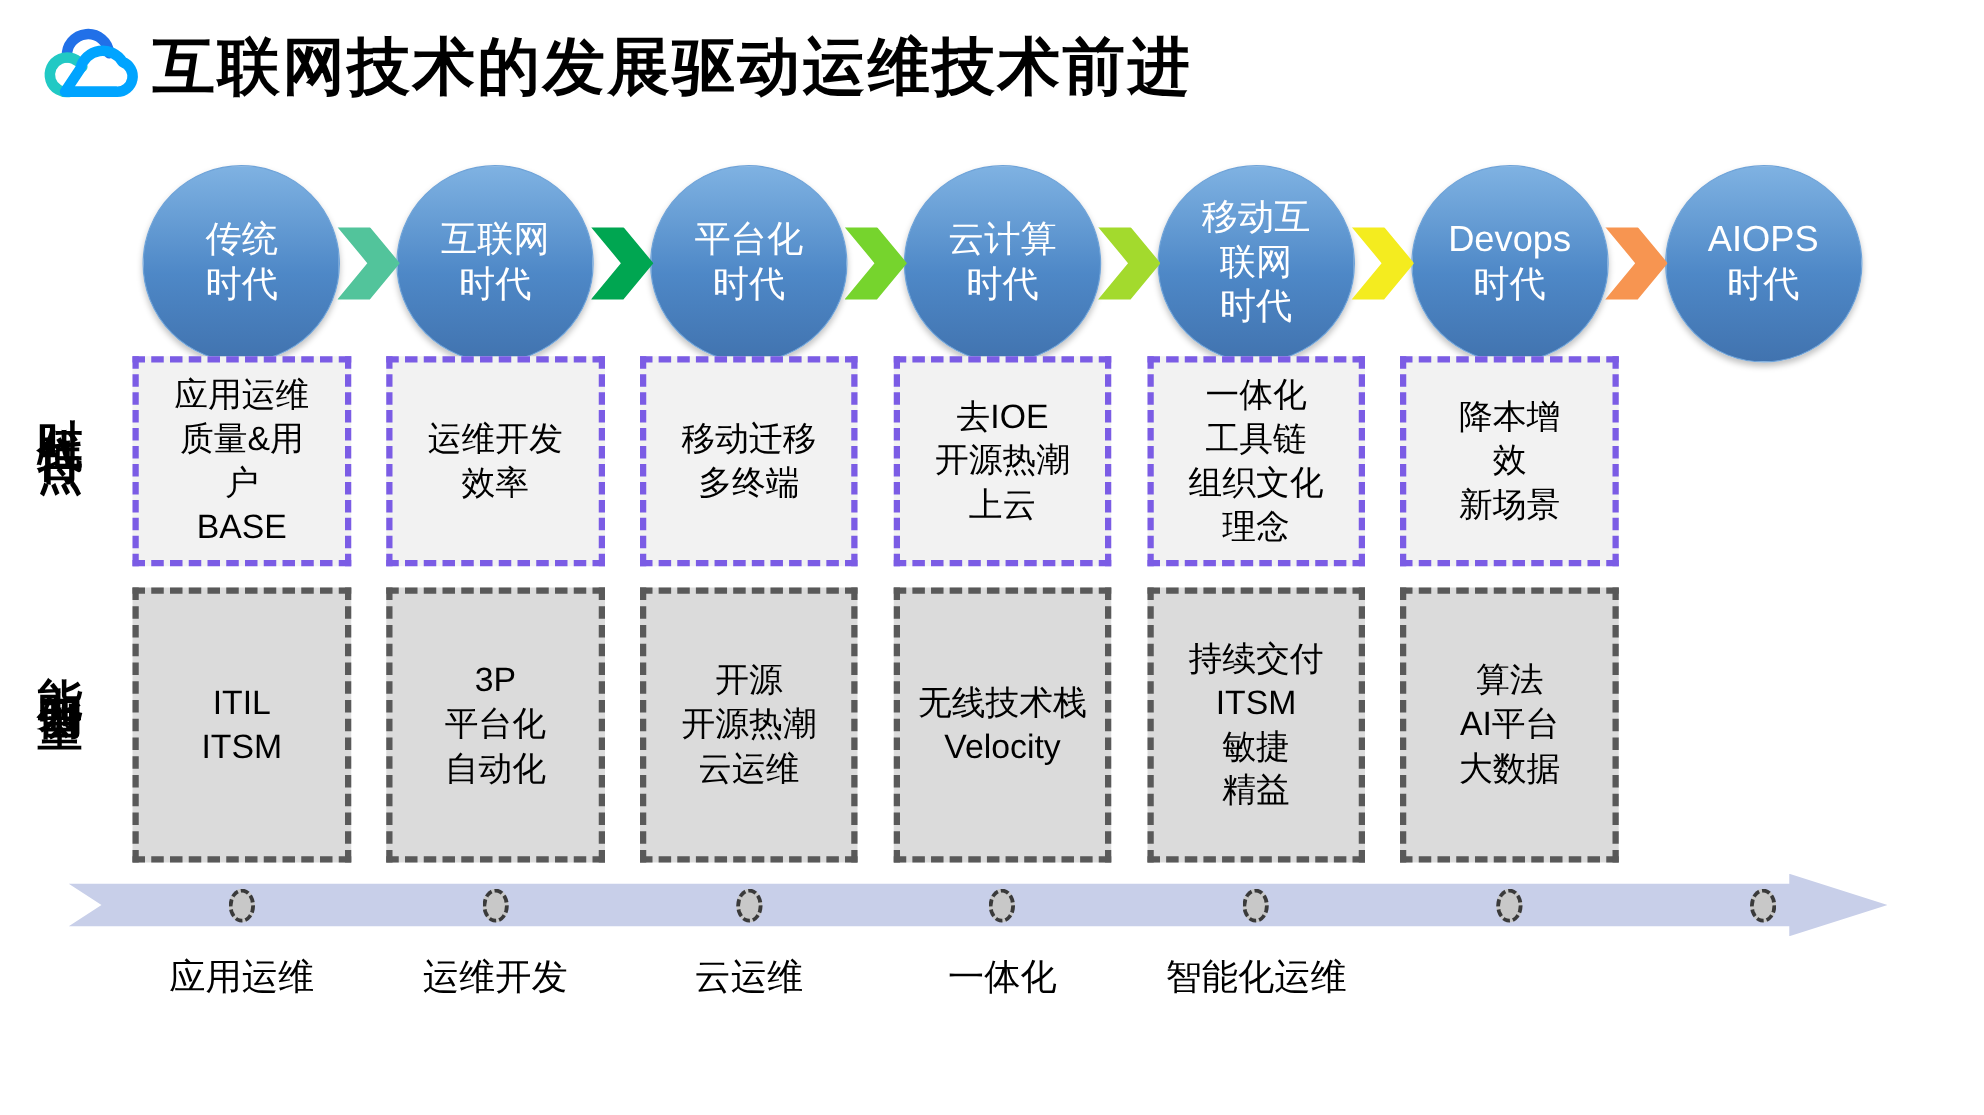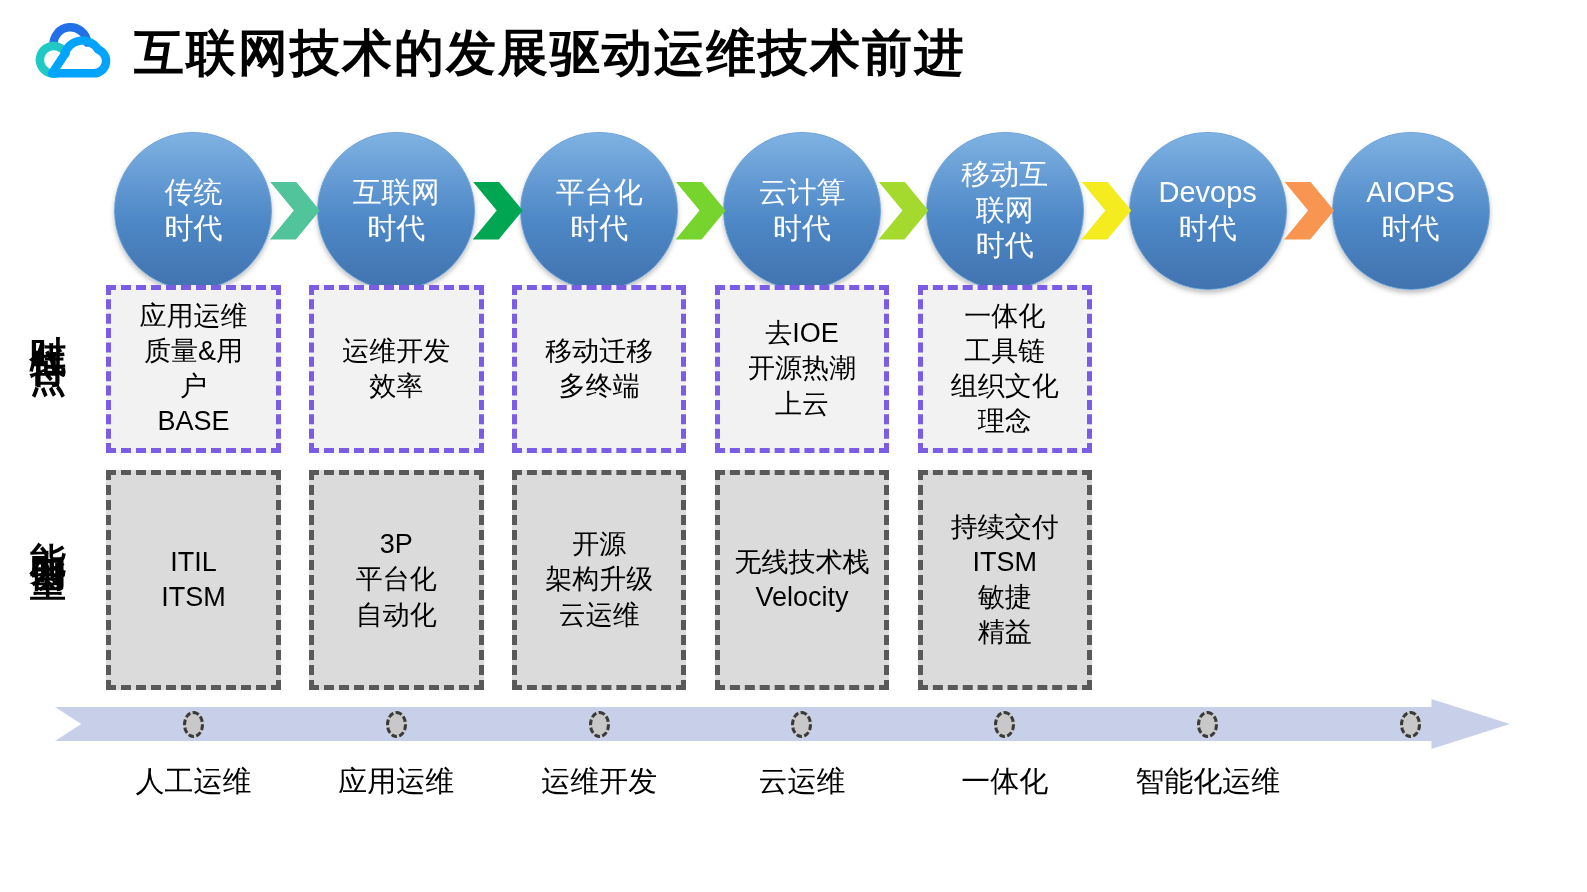--- a/index.html
+++ b/index.html
@@ -1,21 +1,21 @@
 <!DOCTYPE html>
 <html><head>
 <meta charset="utf-8">
 <style>
   html,body { margin:0; padding:0; }
   body {
     width:1587px; height:892px; background:#ffffff; position:relative;
     font-family:"Liberation Sans", sans-serif; overflow:hidden; color:#000;
   }
   
-  .header { position:absolute; top:16px; left:26px; display:flex; align-items:center; gap:16px; }
+  .header { position:absolute; top:16px; left:26px; display:flex; align-items:center; gap:4px; }
   .logo { width:92px; height:74px; }
   .title { font-size:50px; font-weight:bold; letter-spacing:2px; }
 
   
   .grid7 { position:absolute; left:92px; width:1420px; display:grid; grid-template-columns:repeat(7,1fr); }
 
   
   .grid-circles { top:128px; height:165px; }
   .circle-cell { position:relative; display:flex; align-items:center; justify-content:center; }
   .circle {
@@ -148,47 +148,57 @@
       <div class="feature-box">去IOE
 开源热潮
 上云</div>
     </div>
   <div class="box-cell">
       <div class="feature-box">一体化
 工具链
 组织文化
 理念</div>
     </div>
+  <div class="box-cell">
+      <div class="feature-box">降本增
+效
+新场景</div>
+    </div>
 </div>
 
 <div class="grid7 grid-caps">
   <div class="box-cell">
       <div class="cap-box">ITIL
 ITSM</div>
     </div>
   <div class="box-cell">
       <div class="cap-box">3P
 平台化
 自动化</div>
     </div>
   <div class="box-cell">
       <div class="cap-box">开源
-架构升级
+开源热潮
 云运维</div>
     </div>
   <div class="box-cell">
       <div class="cap-box">无线技术栈
 Velocity</div>
     </div>
   <div class="box-cell">
       <div class="cap-box">持续交付
 ITSM
 敏捷
 精益</div>
     </div>
+  <div class="box-cell">
+      <div class="cap-box">算法
+AI平台
+大数据</div>
+    </div>
 </div>
 
 <div class="timeline-band"></div>
 <div class="grid7 grid-dots">
   <div class="dot-cell">
       <div class="dot"></div>
     </div>
   <div class="dot-cell">
       <div class="dot"></div>
     </div>
@@ -202,19 +212,18 @@
       <div class="dot"></div>
     </div>
   <div class="dot-cell">
       <div class="dot"></div>
     </div>
   <div class="dot-cell">
       <div class="dot"></div>
     </div>
 </div>
 <div class="grid7 grid-stages">
-  <div class="stage-label">人工运维</div>
   <div class="stage-label">应用运维</div>
   <div class="stage-label">运维开发</div>
   <div class="stage-label">云运维</div>
   <div class="stage-label">一体化</div>
   <div class="stage-label">智能化运维</div>
 </div>
 
 </body></html>

